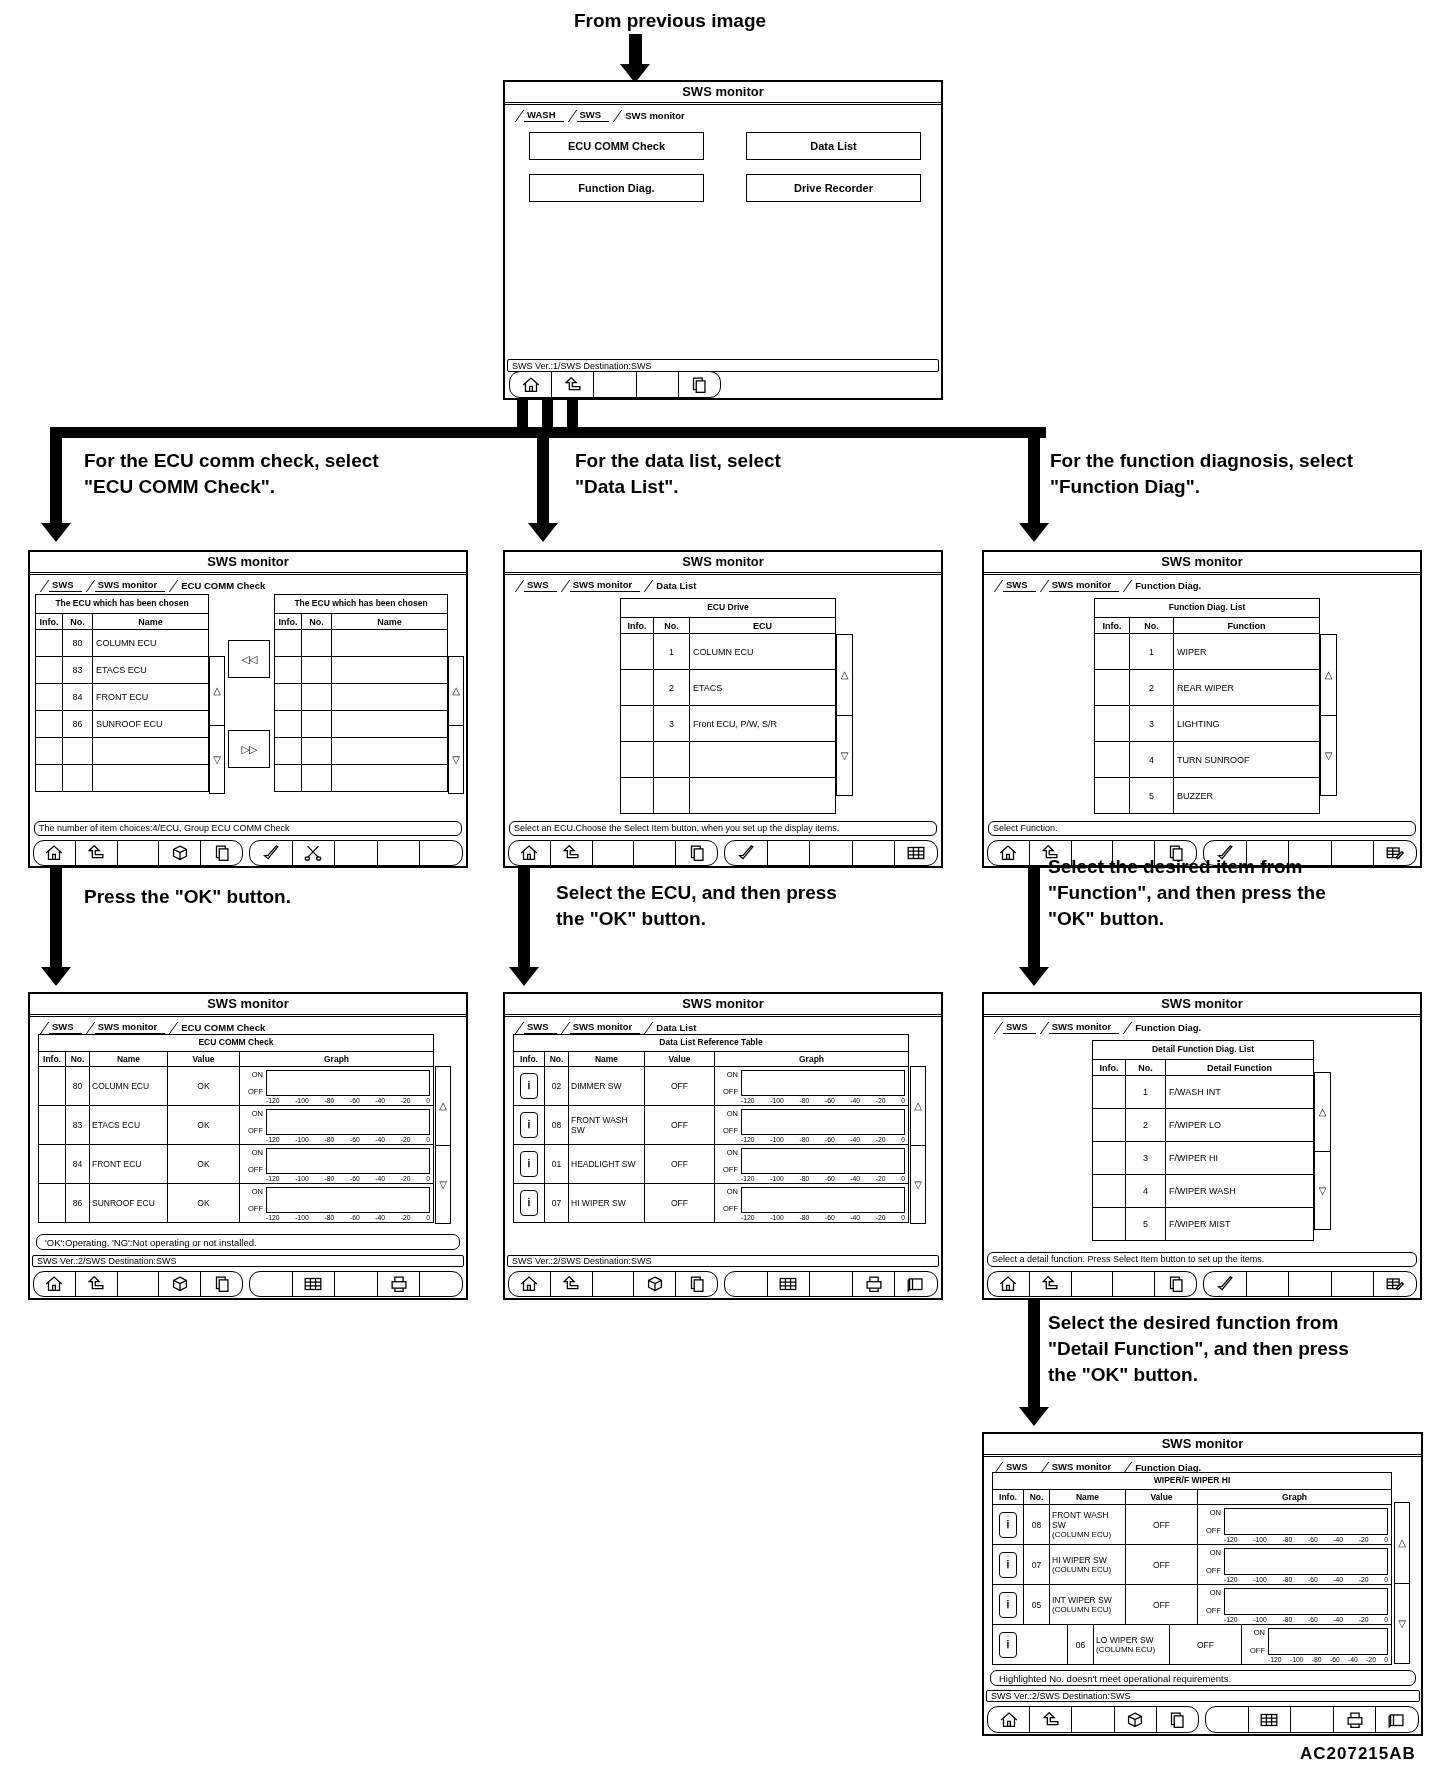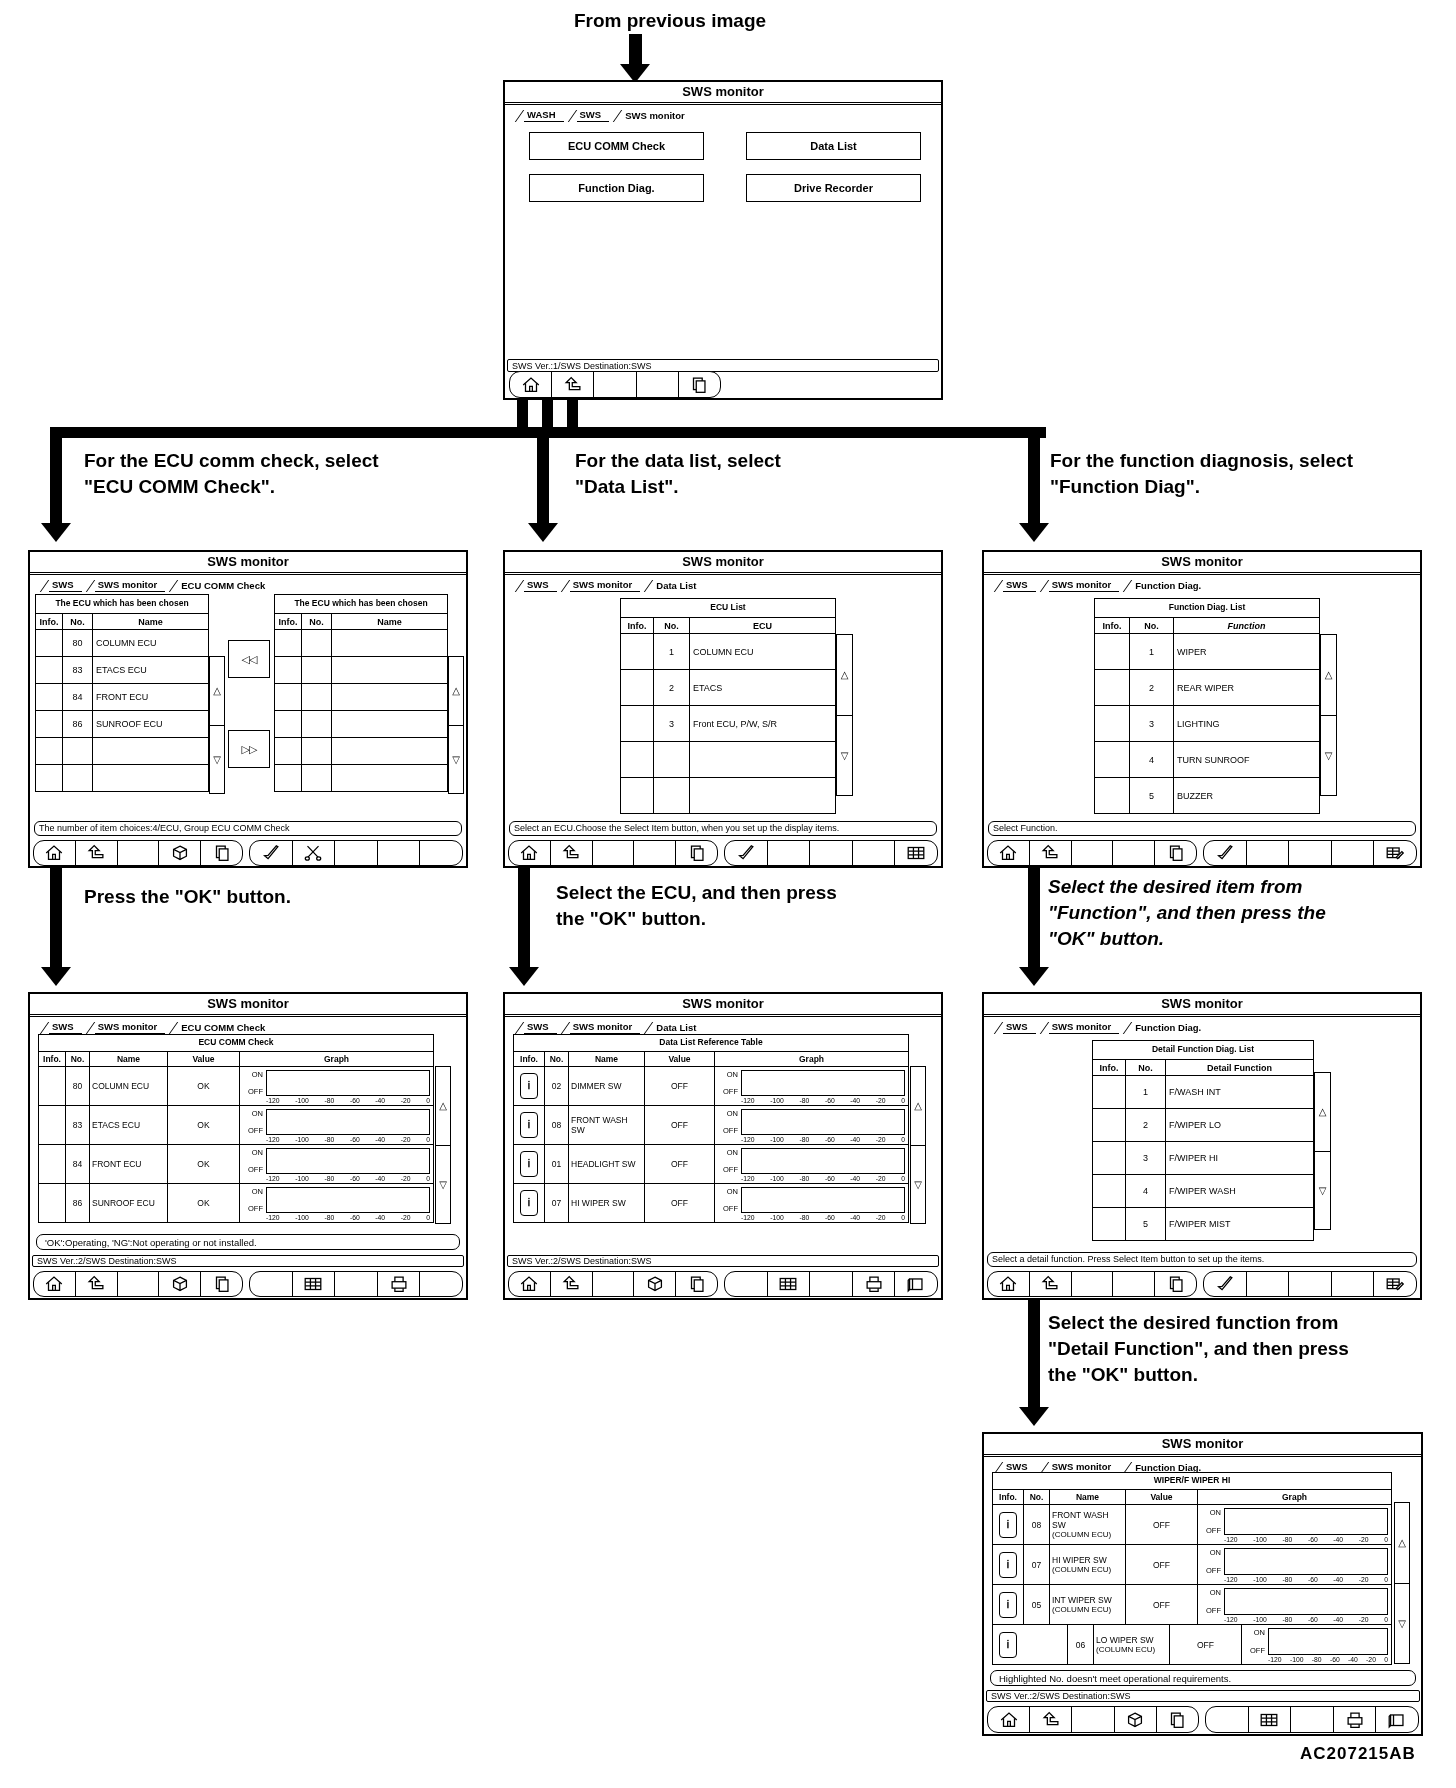--- a/index.html
+++ b/index.html
@@ -293,21 +293,21 @@
   <div class="titlebar">SWS monitor</div>
   <div class="tabs">
       <span class="slash"></span>
       <span class="tabl tabu">SWS</span>
       <span class="slash"></span>
       <span class="tabl tabu">SWS monitor</span>
       <span class="slash"></span>
       <span class="tabl ">Data List</span>
     </div>
   <div class="ltable" style="left:115px;top:46px;width:216px;">
-      <div class="lt-title">ECU List</div>
+      <div class="lt-title">ECU Drive</div>
       <div class="lt-row lt-head">
         <div class="lt-cell" style="width:32px;flex:none;">Info.</div>
         <div class="lt-cell" style="width:36px;flex:none;">No.</div>
         <div class="lt-cell" style="flex:1;">ECU</div>
       </div>
       <div class="lt-row" style="height:36px;">
         <div class="lt-cell" style="width:32px;flex:none;"></div>
         <div class="lt-cell lt-no" style="width:36px;flex:none;">1</div>
         <div class="lt-cell" style="flex:1;">COLUMN ECU</div>
       </div>
@@ -399,21 +399,21 @@
       <span class="slash"></span>
       <span class="tabl tabu">SWS monitor</span>
       <span class="slash"></span>
       <span class="tabl ">Function Diag.</span>
     </div>
   <div class="ltable" style="left:110px;top:46px;width:226px;">
       <div class="lt-title">Function Diag. List</div>
       <div class="lt-row lt-head">
         <div class="lt-cell" style="width:34px;flex:none;">Info.</div>
         <div class="lt-cell" style="width:44px;flex:none;">No.</div>
-        <div class="lt-cell" style="flex:1;font-style:italic;">Function</div>
+        <div class="lt-cell" style="flex:1;">Function</div>
       </div>
       <div class="lt-row" style="height:36px;">
         <div class="lt-cell" style="width:34px;flex:none;"></div>
         <div class="lt-cell lt-no" style="width:44px;flex:none;">1</div>
         <div class="lt-cell" style="flex:1;">WIPER</div>
       </div>
       <div class="lt-row" style="height:36px;">
         <div class="lt-cell" style="width:34px;flex:none;"></div>
         <div class="lt-cell lt-no" style="width:44px;flex:none;">2</div>
         <div class="lt-cell" style="flex:1;">REAR WIPER</div>
@@ -501,21 +501,21 @@
 <div class="cbar" style="left:1028px;top:868px;width:12px;height:100px;"></div>
 <div class="ahead" style="left:1019px;top:967px;"></div>
 
 <div class="bigtext" style="left:84px;top:884px;">
   <div>Press the "OK" button.</div>
 </div>
 <div class="bigtext" style="left:556px;top:880px;">
   <div>Select the ECU, and then press</div>
   <div>the "OK" button.</div>
 </div>
-<div class="bigtext" style="left:1048px;top:874px;font-style:italic;">
+<div class="bigtext" style="left:1048px;top:854px;">
   <div>Select the desired item from</div>
   <div>"Function", and then press the</div>
   <div>"OK" button.</div>
 </div>
 
 <div class="screen" style="left:28px;top:992px;width:440px;height:308px;">
   <div class="titlebar">SWS monitor</div>
   <div class="tabs">
       <span class="slash"></span>
       <span class="tabl tabu">SWS</span>

